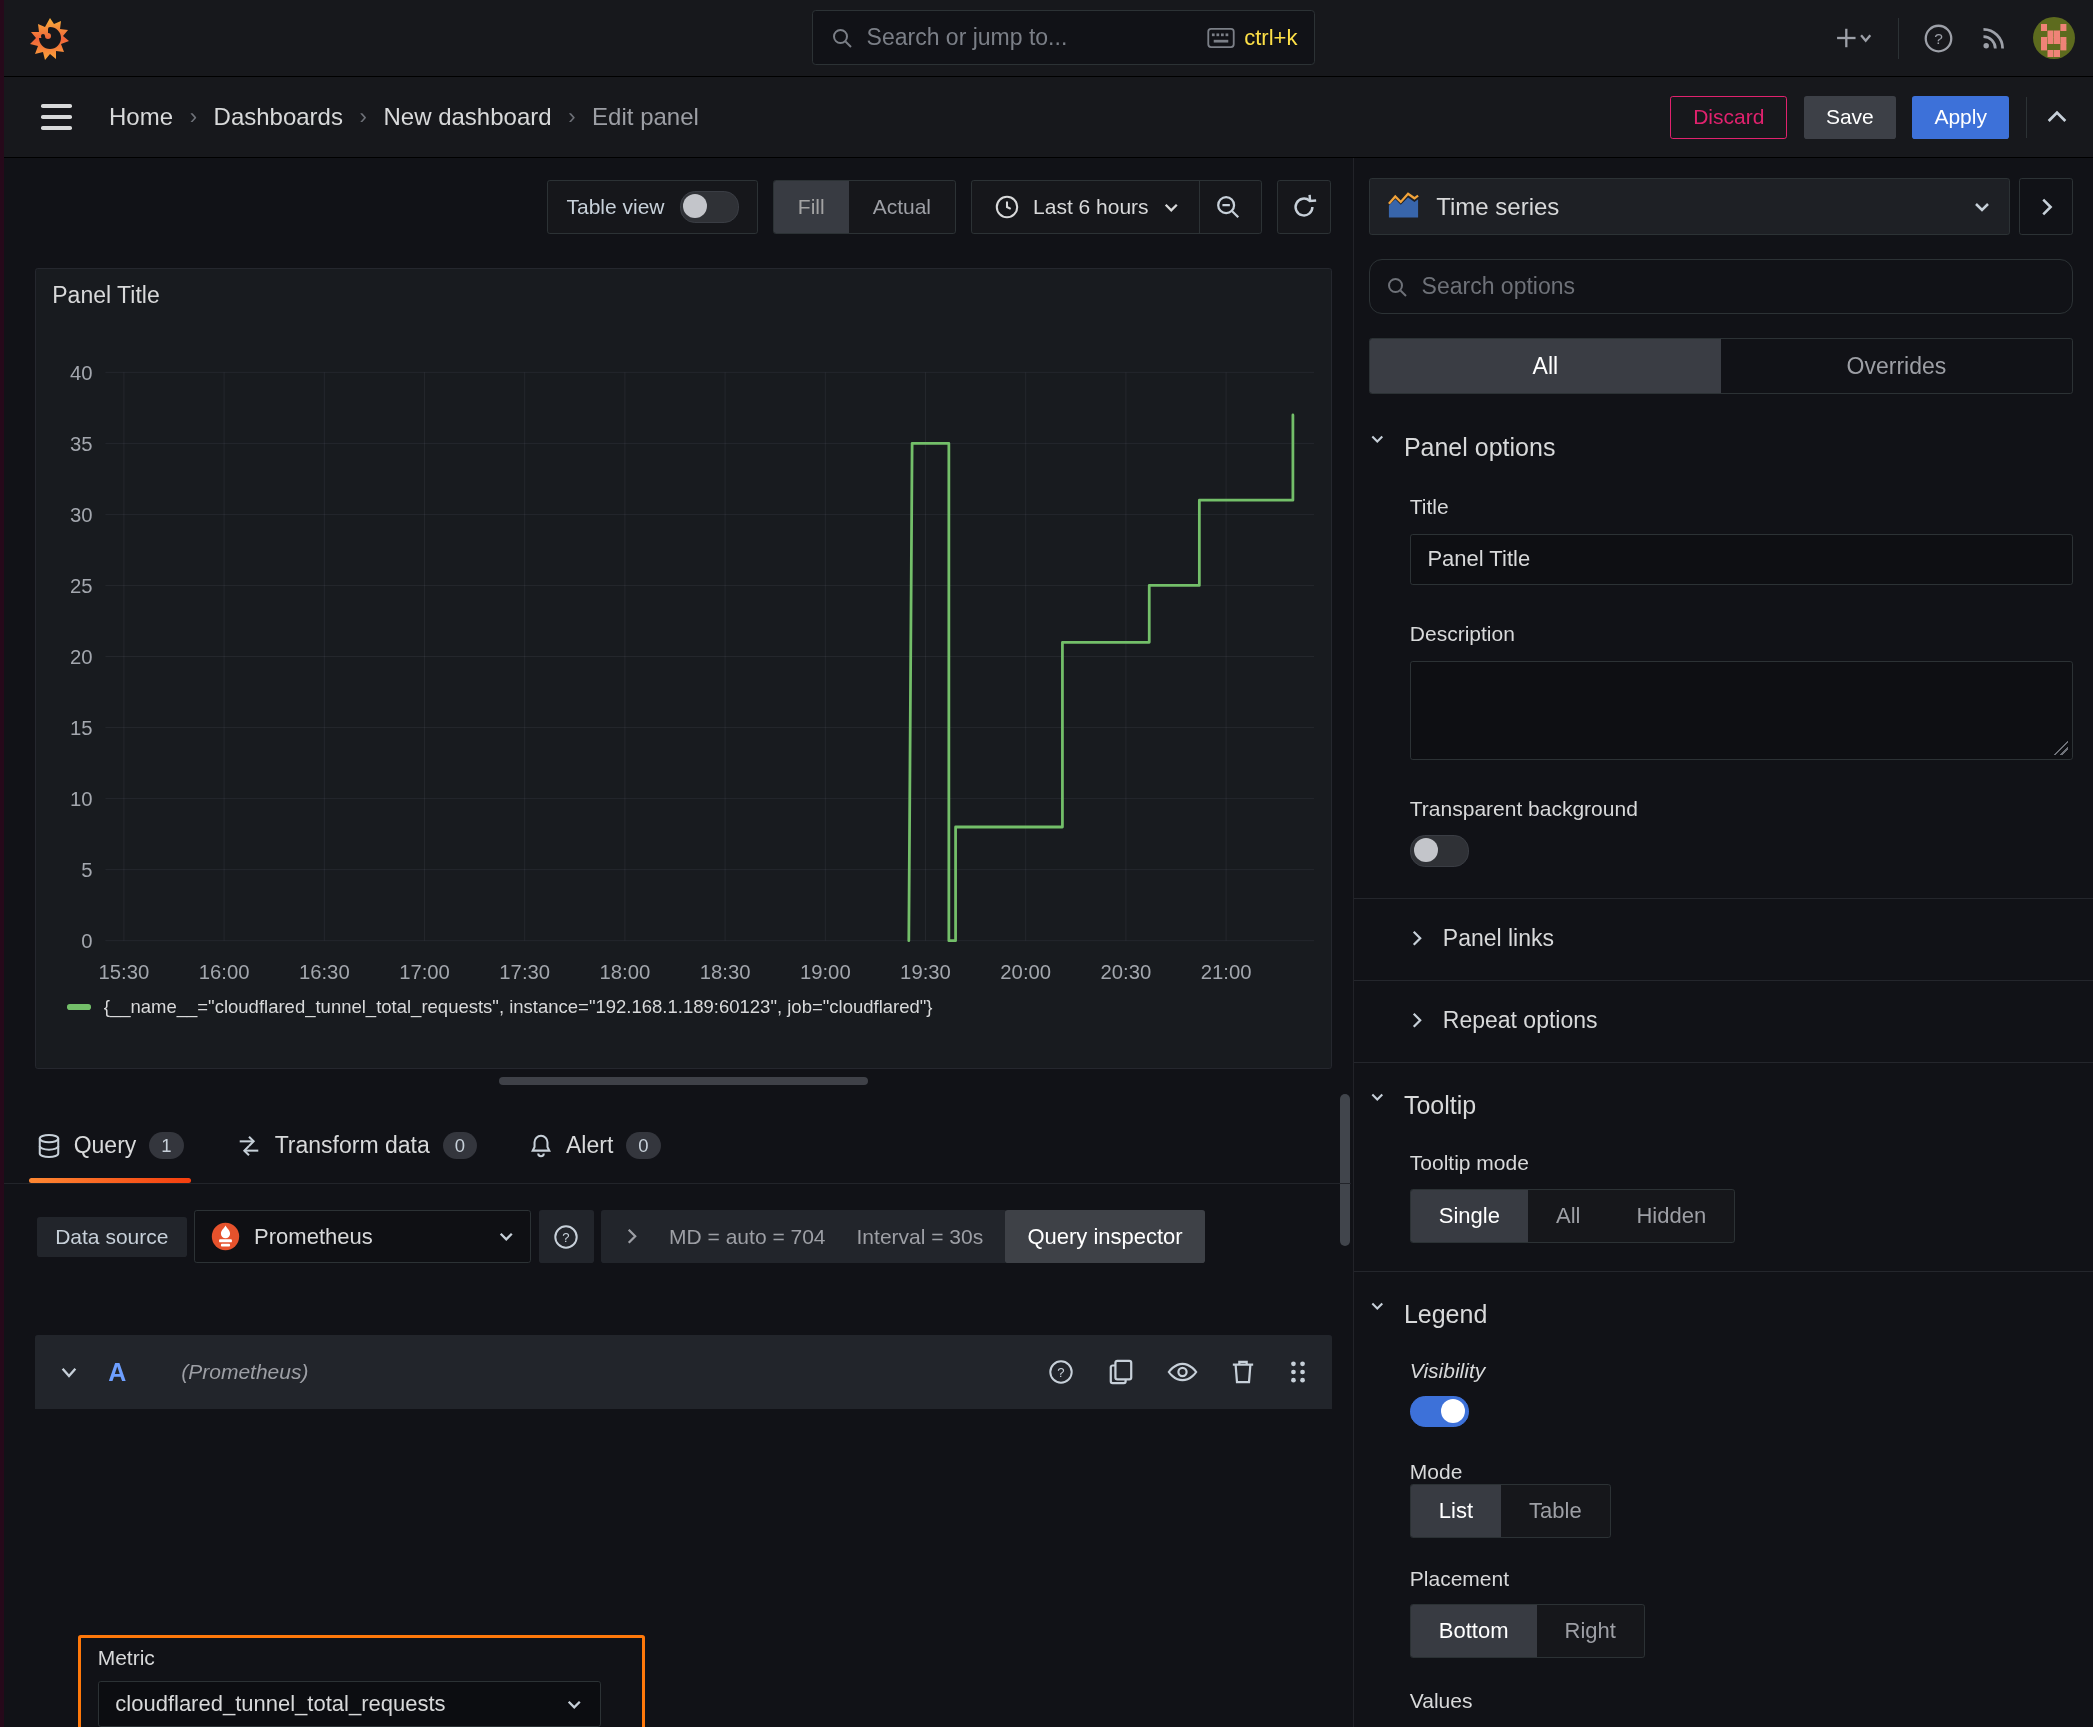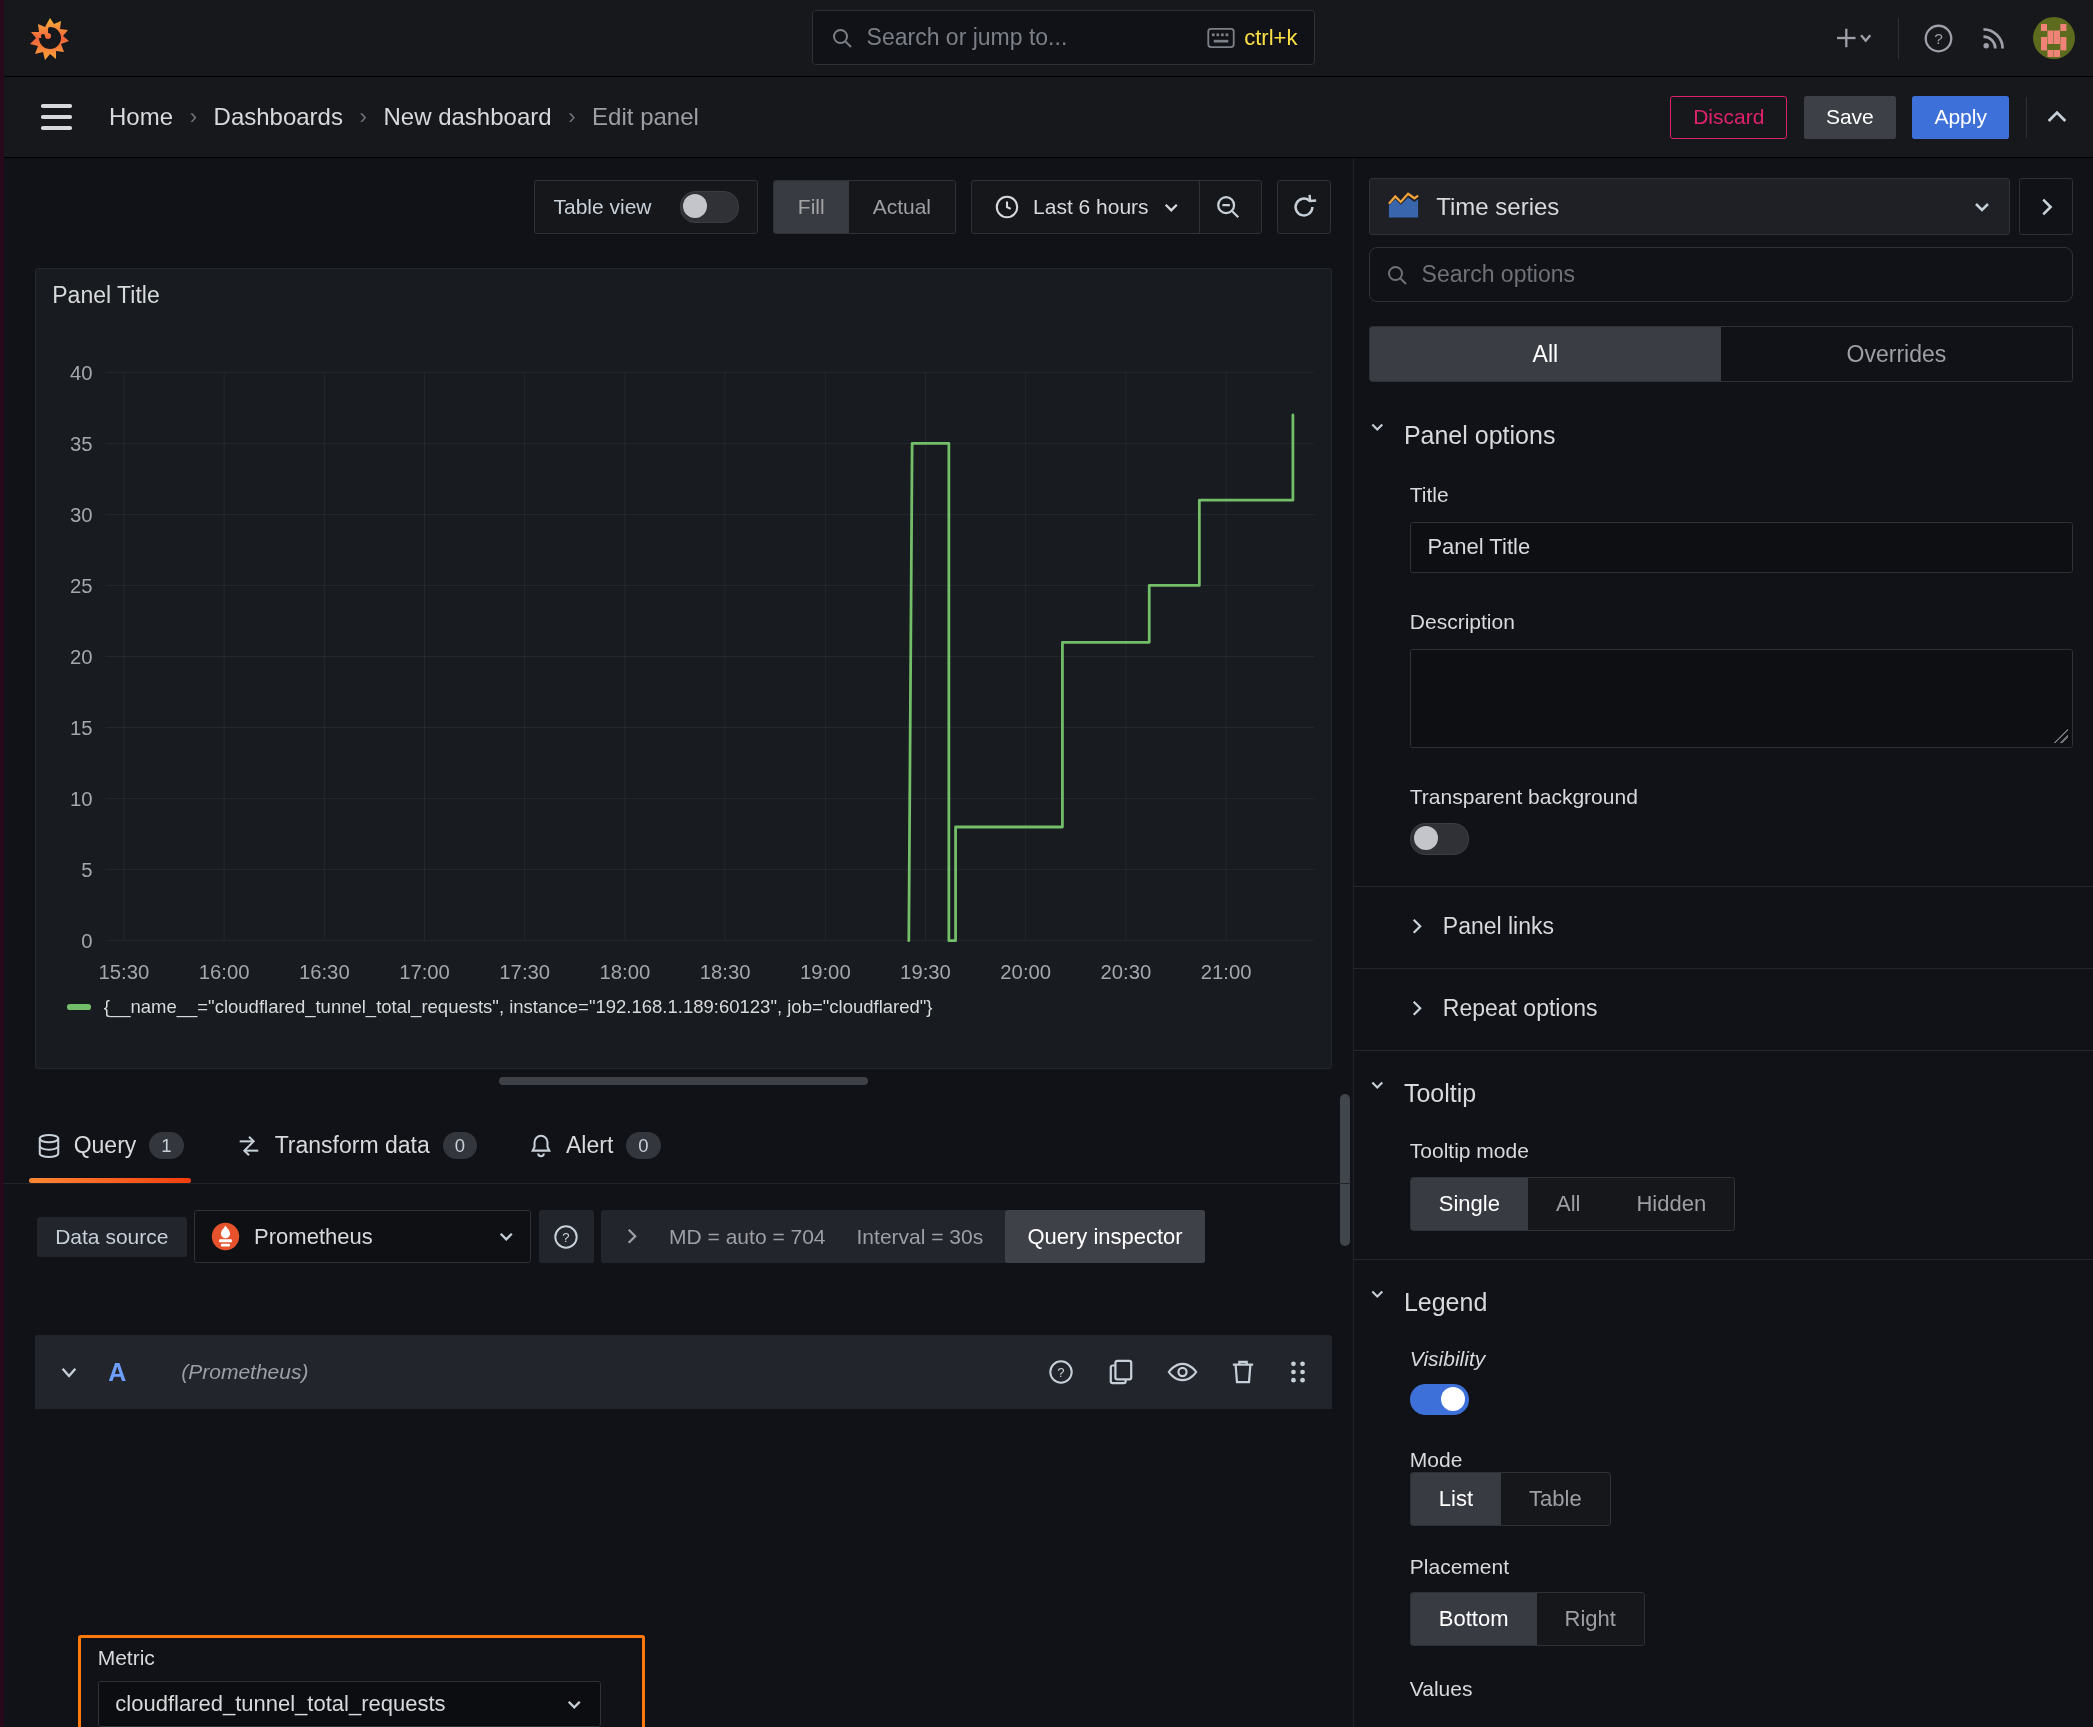--- a/index.html
+++ b/index.html
@@ -34,21 +34,21 @@
   .sub-actions{position:absolute;right:22px;display:flex;align-items:center;gap:16.6px;}
   .btn{height:43px;border-radius:2.8px;display:flex;align-items:center;padding:0 22px;font-size:21px;cursor:pointer;box-sizing:border-box;}
   .btn-discard{border:0.9px solid #e0226e;color:#e0226e;background:transparent;}
   .btn-save{background:#3d4047;color:#fff;}
   .btn-apply{background:#3d71d9;color:#fff;}
 
   
   .main{position:absolute;left:3.7px;top:158px;width:1347px;height:1570px;}
   .toolbar{position:absolute;right:20px;top:22px;display:flex;align-items:center;gap:14.8px;}
   .tb-box{height:54px;border:0.9px solid #2c3235;border-radius:2.8px;background:#16171b;display:flex;align-items:center;box-sizing:border-box;}
-  .tableview{padding:0 18.5px;gap:28px;font-size:21px;color:#c7d0d9;}
+  .tableview{padding:0 18.5px;gap:15px;font-size:21px;color:#c7d0d9;}
   .seg{overflow:hidden;}
   .seg .opt{padding:0 24px;height:100%;display:flex;align-items:center;font-size:21px;color:#9d9fa5;cursor:pointer;}
   .seg .opt.sel{background:#383b42;color:#a3a3a3;}
   .timebox{padding:0 3.7px;}
   .timebox .zone{display:flex;align-items:center;padding:0 18.5px;height:100%;gap:13px;color:#d8d9da;font-size:21px;cursor:pointer;}
   .timebox .z2{border-left:0.9px solid #2c3235;padding:0 14.8px;}
   .refresh{width:54px;justify-content:center;color:#c7d0d9;cursor:pointer;}
 
   
   .toggle{width:57px;height:29.5px;border-radius:14.8px;background:#2f3136;border:0.9px solid #3a3d44;position:relative;cursor:pointer;}
@@ -104,21 +104,21 @@
   .metric-label{position:absolute;left:94px;top:1488px;font-size:21px;color:#d8d9da;}
   .metric-select{position:absolute;left:94px;top:1523px;width:503px;height:46px;background:#0c0d11;border:0.9px solid #2c3235;border-radius:2.8px;
     display:flex;align-items:center;box-sizing:border-box;padding:0 16.6px;font-size:22px;color:#d8d9da;cursor:pointer;}
 
   
   .sidebar{position:absolute;left:1353px;top:158px;width:740px;height:1570px;background:#111217;border-left:0.9px solid #222329;box-sizing:border-box;padding:0 20px 0 14.8px;}
   .viz-row{display:flex;align-items:center;gap:9.2px;margin-top:20px;}
   .viz-picker{flex:1;height:57px;background:#1e2025;border:0.9px solid #2c3235;border-radius:2.8px;display:flex;align-items:center;gap:14.8px;padding:0 16.6px;box-sizing:border-box;cursor:pointer;}
   .viz-picker .name{font-size:24px;color:#d8d9da;flex:1;}
   .viz-open{width:54px;height:57px;border:0.9px solid #2c3235;border-radius:2.8px;display:flex;align-items:center;justify-content:center;color:#c7d0d9;cursor:pointer;box-sizing:border-box;}
-  .opt-search{margin-top:12px;height:55px;border:0.9px solid #2c3235;border-radius:8px;display:flex;align-items:center;gap:13px;padding:0 14.8px;box-sizing:border-box;}
+  .opt-search{margin-top:24px;height:55px;border:0.9px solid #2c3235;border-radius:13px;display:flex;align-items:center;gap:13px;padding:0 14.8px;box-sizing:border-box;}
   .opt-search .ph{color:#6e7178;font-size:23px;}
   .ao-seg{margin-top:24px;height:54px;border:0.9px solid #2c3235;border-radius:2.8px;display:flex;overflow:hidden;}
   .ao-seg .half{flex:1;display:flex;align-items:center;justify-content:center;font-size:23px;color:#9d9fa5;cursor:pointer;}
   .ao-seg .half.sel{background:#3a3d44;color:#fff;font-weight:500;}
 
   .sect-head{display:flex;align-items:flex-start;gap:18.5px;font-size:25px;font-weight:500;color:#d8d9da;cursor:pointer;}
   .sect-head .chev{color:#c7d0d9;}
   .sub-label{font-size:21px;color:#d8d9da;}
   .inset{padding-left:41px;}
   .txt-input{height:51px;background:#0e0f13;border:0.9px solid #2c3235;border-radius:2.8px;display:flex;align-items:center;padding:0 16.6px;font-size:22px;color:#d8d9da;box-sizing:border-box;}

